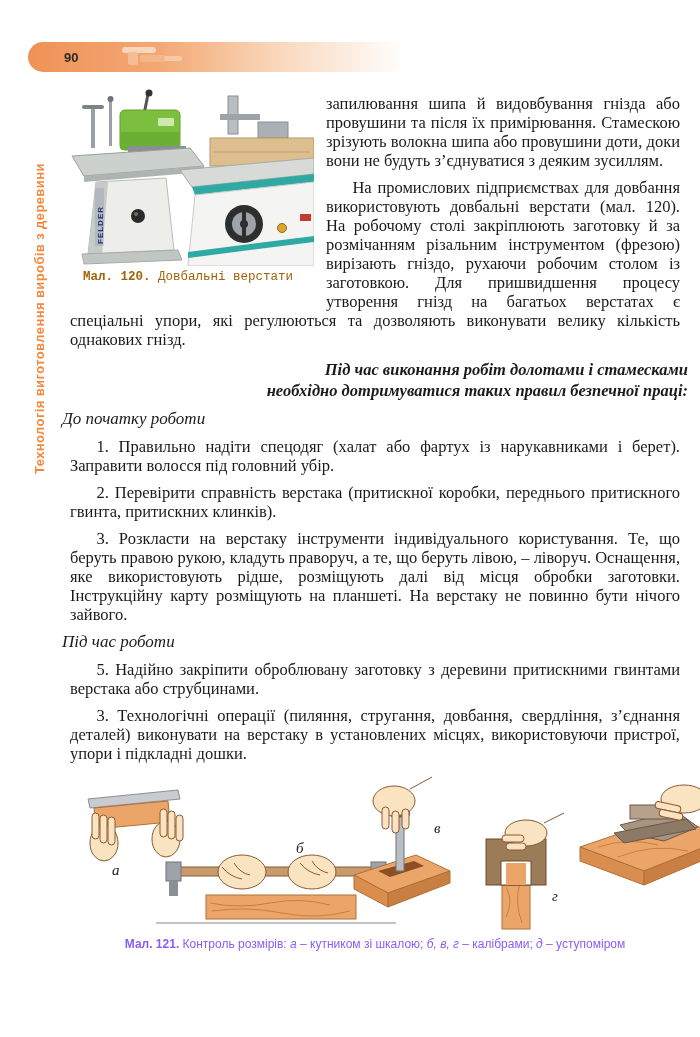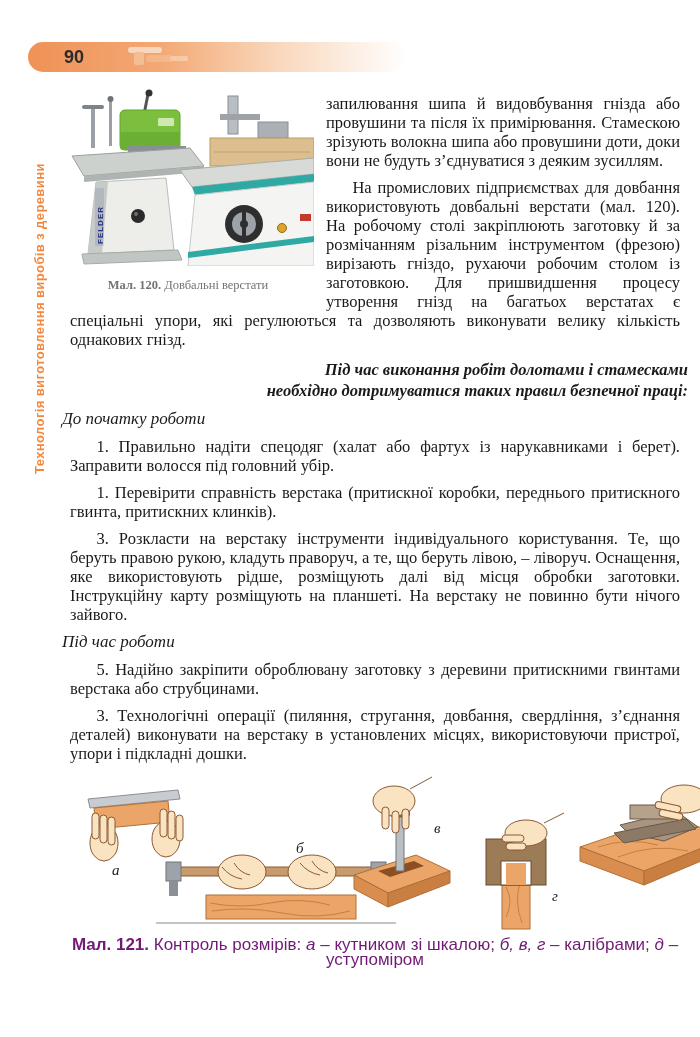--- a/index.html
+++ b/index.html
@@ -13,21 +13,21 @@
   }
   
   .header-pill{
     position:absolute;left:28px;top:42px;
     width:378px;height:30px;border-radius:16px;
     background:linear-gradient(90deg,#ef9257 0%,#f3a874 35%,#f9d6ba 65%,rgba(255,255,255,0) 100%);
     display:flex;align-items:center;
   }
   .page-num{
     font-family:"Liberation Sans",sans-serif;
-    font-weight:bold;font-size:18px;color:#2b2b2b;
+    font-weight:bold;font-size:13px;color:#2b2b2b;
     margin-left:36px;
   }
   .header-logo{margin-left:42px;opacity:.85;}
   
   .sidebar-vertical{
     position:absolute;left:32px;top:474px;
     transform:rotate(-90deg);transform-origin:left top;
     white-space:nowrap;
     font-family:"Liberation Sans",sans-serif;
     font-weight:bold;font-size:13px;letter-spacing:.4px;
@@ -35,23 +35,23 @@
   }
   
   .content{
     position:absolute;left:62px;top:86px;width:626px;
     font-size:16.5px;line-height:19px;text-align:justify;
   }
   .fig120{
     float:left;width:252px;margin:2px 12px 12px 0;
   }
   .fig-caption{
-    font-family:Liberation Serif, serif;
-    font-size:12.5px;line-height:15px;color:#737373;
-    text-align:center;margin-top:8px;
+    font-family:Liberation Mono, monospace;
+    font-size:12.5px;line-height:15px;color:#a16207;
+    text-align:center;margin-top:0;
   }
   .fig-caption b{font-weight:bold;}
   p.body-p{margin:8px;}
   p.indent{text-indent:1.6em;}
   .rule-heading{
     clear:none;margin:10px 0 2px 0;
     font-weight:bold;font-style:italic;
     font-size:16.5px;line-height:21px;text-align:right;
   }
   .section-title{
@@ -60,21 +60,21 @@
   }
   .fig121{
     position:relative;height:158px;margin-top:10px;clear:both;
   }
   .fig121 svg{position:absolute;}
   .sub-label{
     font-family:"Liberation Serif",serif;font-style:italic;font-size:15px;fill:#222;
   }
   .cap121{
     font-family:"Liberation Sans",sans-serif;
-    font-size:17px;line-height:15px;color:#701a75;
+    font-size:12px;line-height:15px;color:#8b5cf6;
     text-align:center;margin-top:6px;
   }
   .cap-it{font-style:italic;}
   .brand-text{
     font-family:"Liberation Sans",sans-serif;font-weight:bold;
     font-size:8px;fill:#25327c;letter-spacing:1px;
   }
 </style>
 </head>
 <body>
@@ -150,21 +150,21 @@
     <p class="body-p">запилювання шипа й видовбування гнізда або провушини та після їх примірювання. Стамескою зрізують волокна шипа або провушини доти, доки вони не будуть з’єднуватися з деяким зусиллям.</p>
     <p class="body-p indent">На промислових підприємствах для довбання використовують довбальні верстати (мал. 120). На робочому столі закріплюють заготовку й за розмічанням різальним інструментом (фрезою) вирізають гніздо, рухаючи робочим столом із заготовкою. Для пришвидшення процесу утворення гнізд на багатьох верстатах є спеціальні упори, які регулюються та дозволяють виконувати велику кількість однакових гнізд.</p>
 
     <div class="rule-heading">
       <div>Під час виконання робіт долотами і стамесками</div>
       <div>необхідно дотримуватися таких правил безпечної праці:</div>
     </div>
 
     <div class="section-title">До початку роботи</div>
     <p class="body-p indent">1. Правильно надіти спецодяг (халат або фартух із нарукавниками і берет). Заправити волосся під головний убір.</p>
-    <p class="body-p indent">1. Перевірити справність верстака (притискної коробки, переднього притискного гвинта, притискних клинків).</p>
+    <p class="body-p indent">2. Перевірити справність верстака (притискної коробки, переднього притискного гвинта, притискних клинків).</p>
     <p class="body-p indent">3. Розкласти на верстаку інструменти індивідуального користування. Те, що беруть правою рукою, кладуть праворуч, а те, що беруть лівою, – ліворуч. Оснащення, яке використовують рідше, розміщують далі від місця обробки заготовки. Інструкційну карту розміщують на планшеті. На верстаку не повинно бути нічого зайвого.</p>
 
     <div class="section-title">Під час роботи</div>
     <p class="body-p indent">5. Надійно закріпити оброблювану заготовку з деревини притискними гвинтами верстака або струбцинами.</p>
     <p class="body-p indent">3. Технологічні операції (пиляння, стругання, довбання, свердління, з’єднання деталей) виконувати на верстаку в установлених місцях, використовуючи пристрої, упори і підкладні дошки.</p>
 
     <div class="fig121">
 
       <svg style="left:12px;top:4px" width="128" height="102" viewBox="0 0 128 102">
         <polygon points="14,22 104,13 106,22 16,31" fill="#c8ccd0" stroke="#8a8f94"></polygon>

